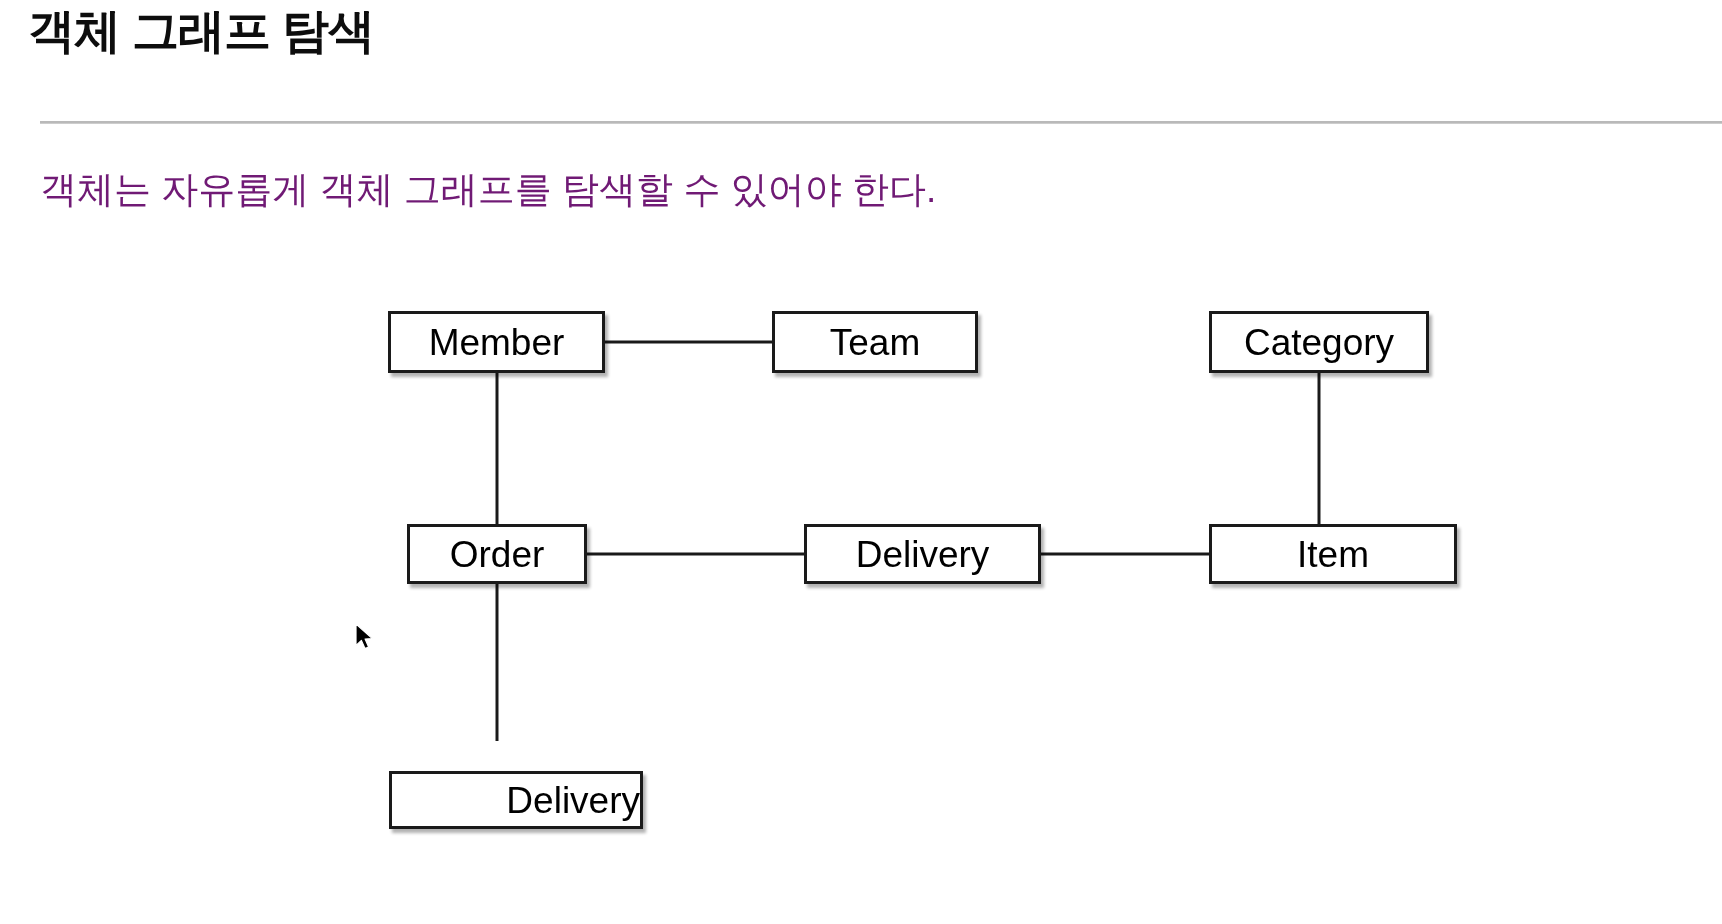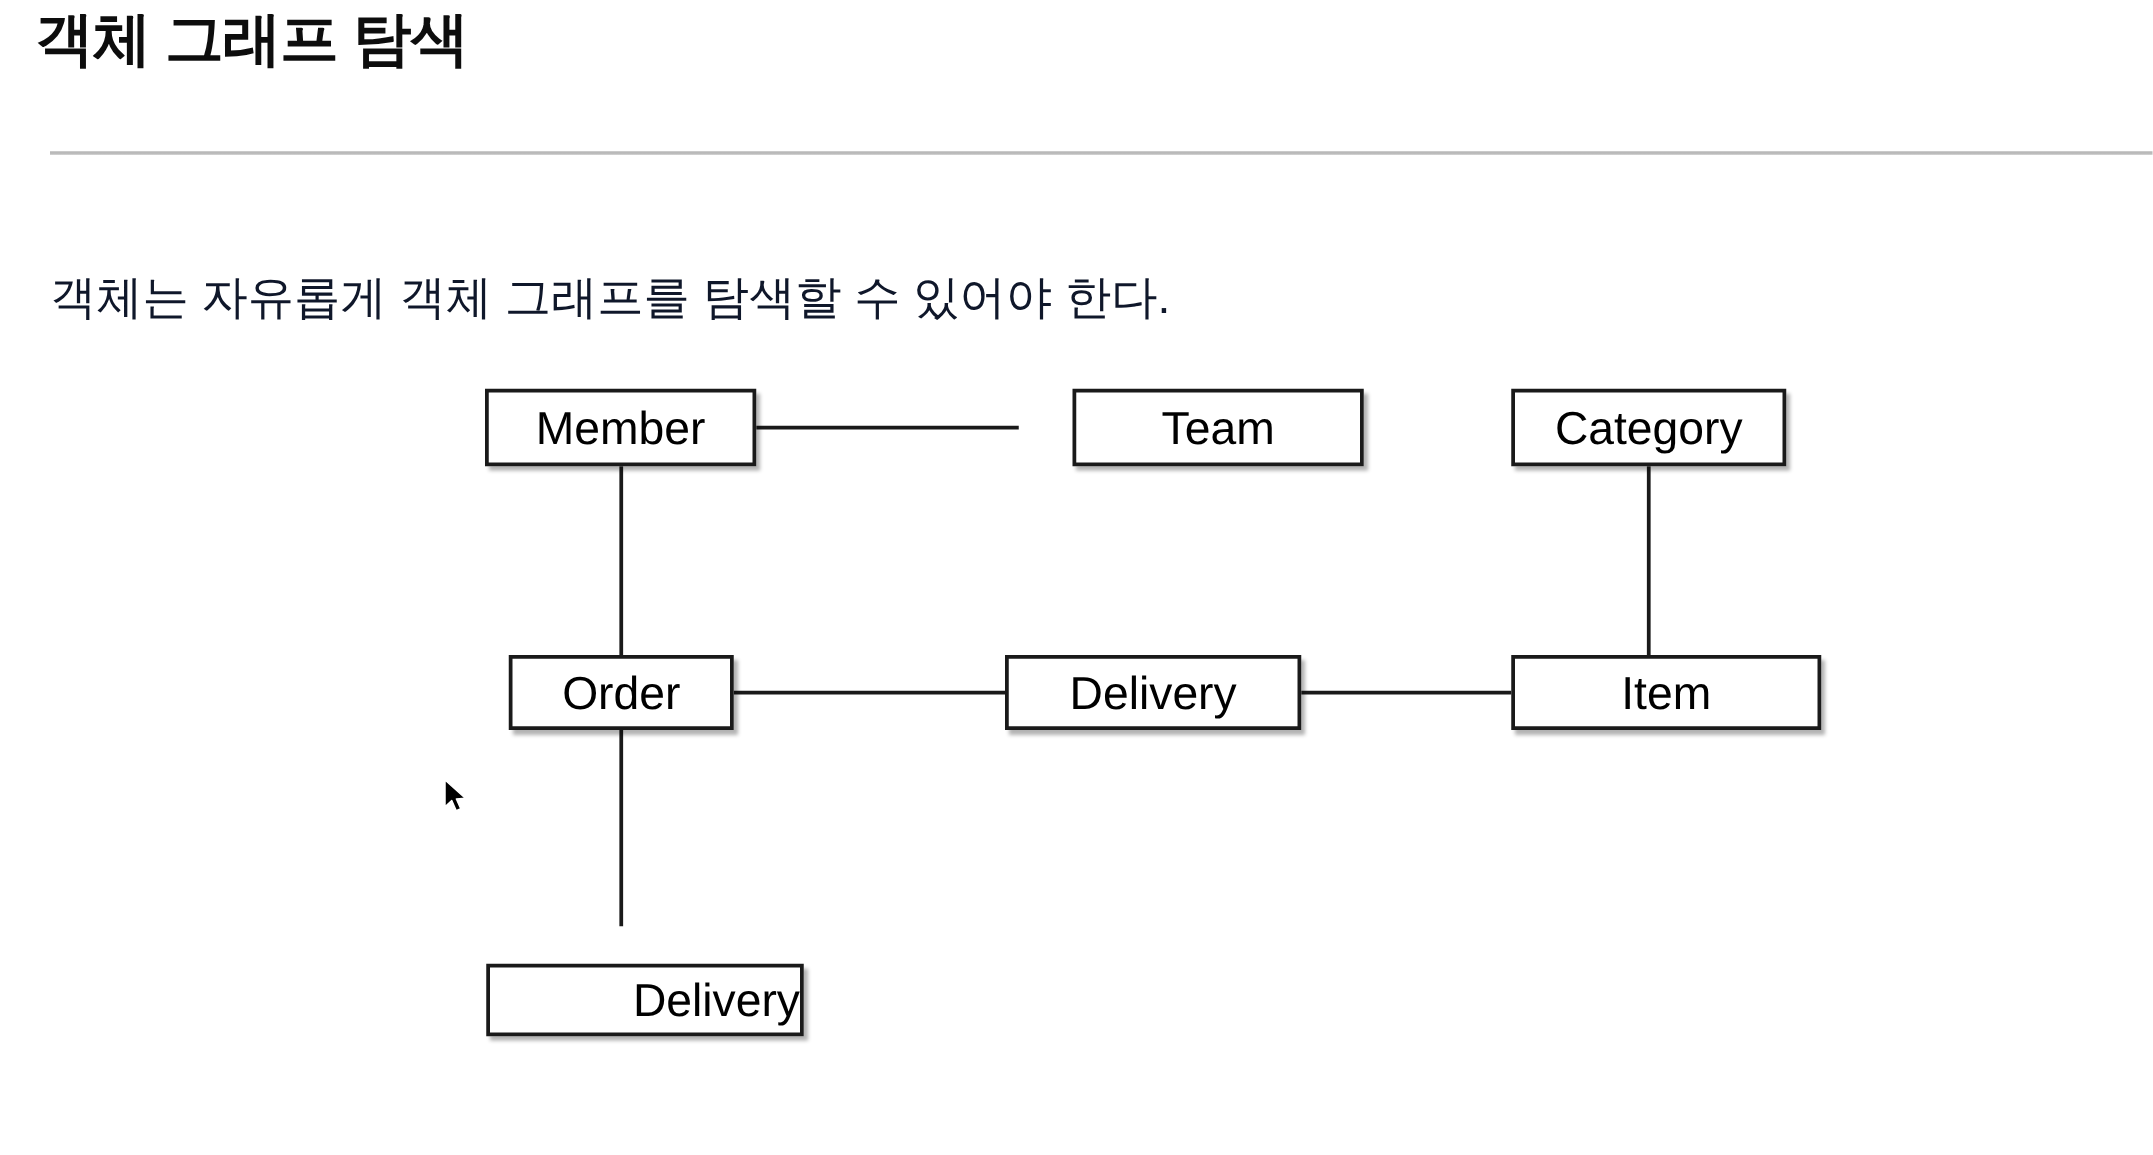--- a/index.html
+++ b/index.html
@@ -38,22 +38,21 @@
     background: linear-gradient(to bottom, #b9b9b9 0%, #b9b9b9 55%, #d8d8d8 100%);
   }
   #slide-subtitle {
     position: absolute;
     left: 40px;
     top: 166px;
     font-size: 37px;
     font-weight: 400;
     line-height: 1.3;
     white-space: nowrap;
-    color: #0f172a;
-    margin-top: 48px;
+    color: #701a75;
   }
 
   
   #diagram {
     position: absolute;
     left: 0;
     top: 0;
     width: 1722px;
     height: 924px;
   }
@@ -110,21 +109,21 @@
     <line x1="1040" y1="554" x2="1211" y2="554" stroke="#1a1a1a" stroke-width="3"></line>
 
     <line x1="1319" y1="372" x2="1319" y2="526" stroke="#1a1a1a" stroke-width="3"></line>
 
     <line x1="497" y1="583" x2="497" y2="741" stroke="#1a1a1a" stroke-width="3"></line>
   </svg>
 
   <div class="node-box" style="left: 388px; top: 311px; width: 217px; height: 62px;">
     <span>Member</span>
   </div>
-  <div class="node-box" style="left: 858px; top: 311px; width: 233px; height: 62px;">
+  <div class="node-box" style="left: 772px; top: 311px; width: 206px; height: 62px;">
     <span>Team</span>
   </div>
   <div class="node-box" style="left: 1209px; top: 311px; width: 220px; height: 62px;">
     <span>Category</span>
   </div>
   <div class="node-box" style="left: 407px; top: 524px; width: 180px; height: 60px;">
     <span>Order</span>
   </div>
   <div class="node-box" style="left: 804px; top: 524px; width: 237px; height: 60px;">
     <span>Delivery</span>

